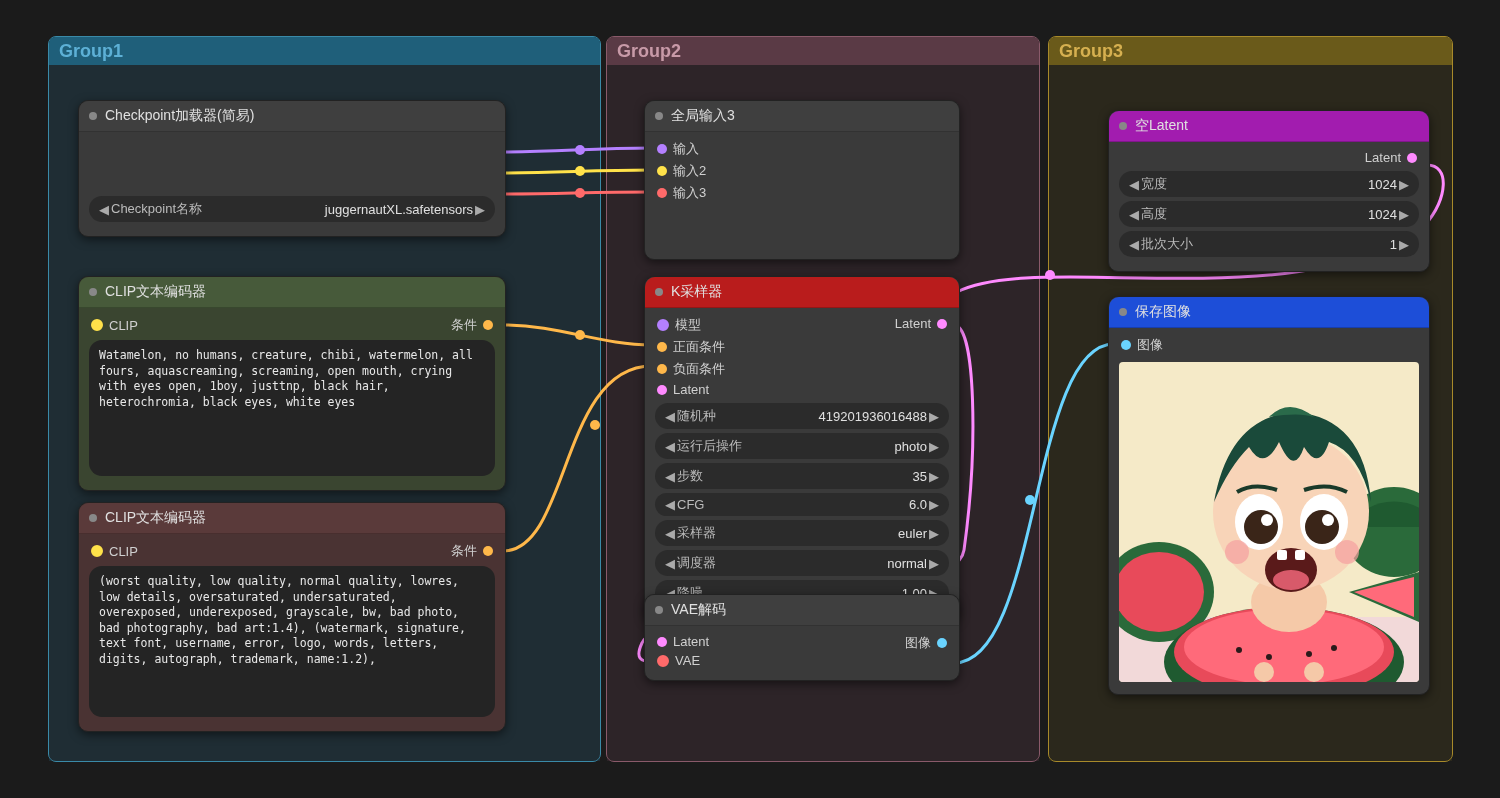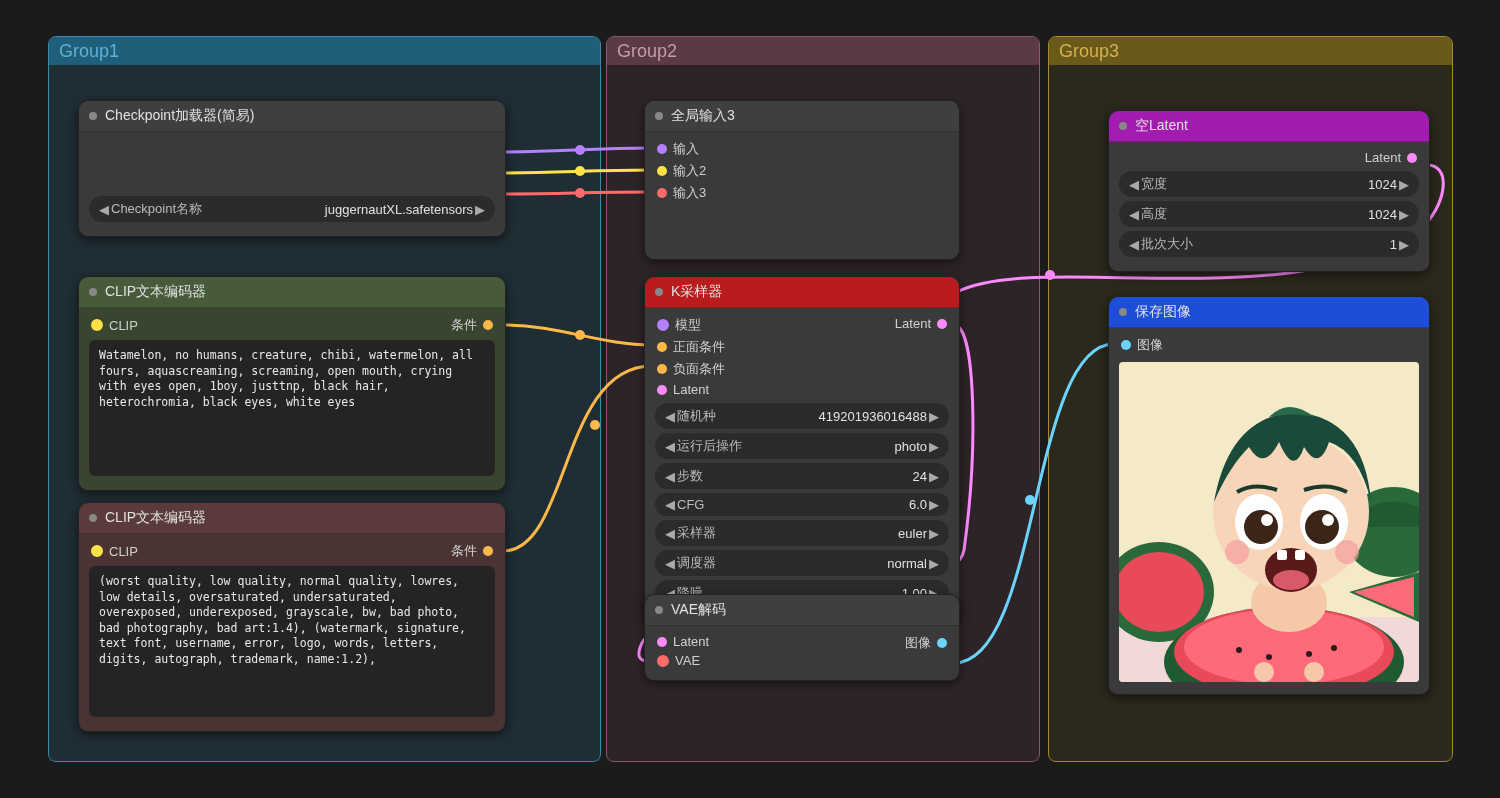--- a/index.html
+++ b/index.html
@@ -1,19 +1,19 @@
 <!DOCTYPE html>
 <html><head>
 <meta charset="utf-8">
 <style>
   html,body{margin:0;padding:0;width:1500px;height:798px;background:#1b1b1b;font-family:-apple-system,BlinkMacSystemFont,"Segoe UI",sans-serif;font-size:13px;color:#ccc;overflow:hidden}
   .canvas{position:relative;width:1500px;height:798px}
   svg.wires{position:absolute;inset:0;width:1500px;height:798px;pointer-events:none;z-index:5}
   .group{position:absolute;border:1.5px solid;border-radius:8px;box-sizing:border-box}
-  .group-header{position:absolute;top:0;left:0;right:0;height:28px;border-top-left-radius:6px;border-top-right-radius:6px;padding:4px 10px;font-size:18px;font-weight:400;box-sizing:border-box}
+  .group-header{position:absolute;top:0;left:0;right:0;height:28px;border-top-left-radius:6px;border-top-right-radius:6px;padding:4px 10px;font-size:18px;font-weight:700;box-sizing:border-box}
   .group-body{position:absolute;top:28px;left:0;right:0;bottom:0}
   .g1{border-color:#3a8aa8}
   .g1 .group-header{background:#1f5f7a;color:#5db0d6}
   .g1 .group-body{background:rgba(40,80,100,0.35)}
   .g2{border-color:#8a5a6a}
   .g2 .group-header{background:#5a3a45;color:#c89aa8}
   .g2 .group-body{background:rgba(80,55,65,0.35)}
   .g3{border-color:#a88a2a}
   .g3 .group-header{background:#6a5a1a;color:#d6b050}
   .g3 .group-body{background:rgba(90,80,30,0.25)}
@@ -25,21 +25,21 @@
   .port-row{display:flex;align-items:center;gap:6px;padding:2px 4px;position:relative;font-size:13px}
   .port-row.right{justify-content:flex-end}
   .port-dot{width:10px;height:10px;border-radius:50%;flex:0 0 10px}
   .port-ring{width:8px;height:8px;border-radius:50%;border:2px solid;background:#3a3a3a;flex:0 0 8px}
   .port-label{color:#d0d0d0}
   .widget{display:flex;align-items:center;justify-content:space-between;background:#2b2b2b;border-radius:14px;padding:4px 8px;margin:4px 2px;font-size:13px}
   .widget .arrow{color:#aaa;cursor:pointer;user-select:none;padding:0 2px}
   .widget .wlabel{color:#bbb}
   .widget .wval{color:#e0e0e0}
   .widget .filler{flex:1}
-  .textarea{background:#242424;border-radius:6px;padding:8px 10px;margin:4px 2px;font-family:ui-monospace,Menlo,Consolas,monospace;font-size:11.5px;line-height:1.35;color:#e8e8e8;white-space:pre-wrap;word-break:break-word}
+  .textarea{background:#242424;border-radius:13px;padding:8px 10px;margin:4px 2px;font-family:ui-monospace,Menlo,Consolas,monospace;font-size:11.5px;line-height:1.35;color:#e8e8e8;white-space:pre-wrap;word-break:break-word}
   .c-purple{background:#b480ff;border-color:#b480ff}
   .c-yellow{background:#ffe24a;border-color:#ffe24a}
   .c-red{background:#ff6a6a;border-color:#ff6a6a}
   .c-orange{background:#ffb84a;border-color:#ffb84a}
   .c-pink{background:#ff8aff;border-color:#ff8aff}
   .c-cyan{background:#6ad4ff;border-color:#6ad4ff}
   .io-col{position:absolute}
   .io-row{display:flex;align-items:center;gap:6px;height:22px;font-size:13px}
   .io-row .port-dot{margin-left:4px}
   .preview{margin:6px 2px 2px;border-radius:4px;overflow:hidden}
@@ -224,21 +224,21 @@
             <span class="arrow">◀</span>
             <span class="wlabel">运行后操作</span>
             <span class="filler"></span>
             <span class="wval">photo</span>
             <span class="arrow">▶</span>
           </div>
           <div class="widget">
             <span class="arrow">◀</span>
             <span class="wlabel">步数</span>
             <span class="filler"></span>
-            <span class="wval">24</span>
+            <span class="wval">35</span>
             <span class="arrow">▶</span>
           </div>
           <div class="widget">
             <span class="arrow">◀</span>
             <span class="wlabel">CFG</span>
             <span class="filler"></span>
             <span class="wval">6.0</span>
             <span class="arrow">▶</span>
           </div>
           <div class="widget">

